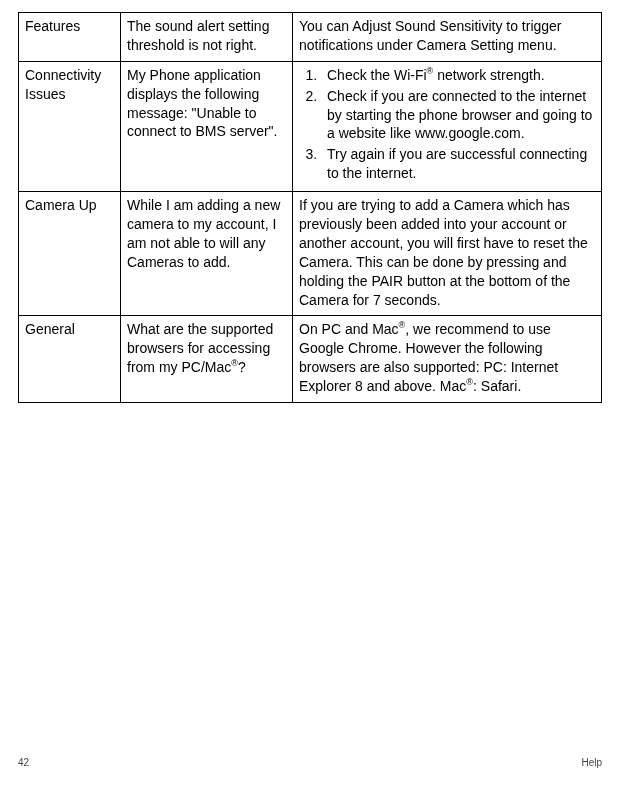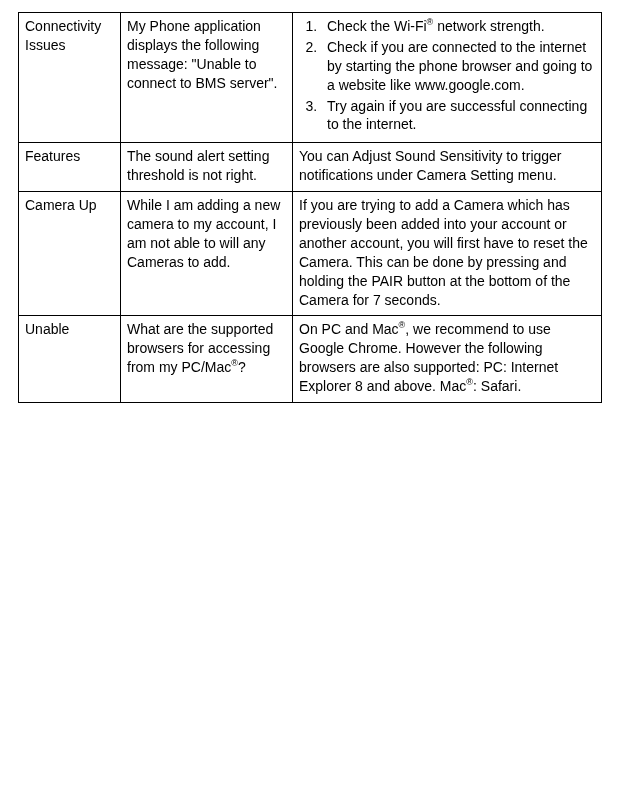--- a/index.html
+++ b/index.html
@@ -63,42 +63,46 @@
 <div class="page">
 
   <table class="help">
     <colgroup>
       <col class="c1">
         <col class="c2">
         <col class="c3">
     </colgroup>
     <tbody>
       <tr>
+        <td>Features</td>
+        <td>The sound alert setting threshold is not right.</td>
+        <td>You can Adjust Sound Sensitivity to trigger notifications under Camera Setting menu.</td>
+      </tr>
+      <tr>
         <td>Connectivity Issues</td>
         <td>My Phone application displays the following message: "Unable to connect to BMS server".</td>
         <td>
           <ol class="steps">
             <li>Check the Wi-Fi<sup class="reg">®</sup> network strength.</li>
             <li>Check if you are connected to the internet by starting the phone browser and going to a website like www.google.com.</li>
             <li>Try again if you are successful connecting to the internet.</li>
           </ol>
         </td>
       </tr>
       <tr>
-        <td>Features</td>
-        <td>The sound alert setting threshold is not right.</td>
-        <td>You can Adjust Sound Sensitivity to trigger notifications under Camera Setting menu.</td>
-      </tr>
-      <tr>
         <td>Camera Up</td>
         <td>While I am adding a new camera to my account, I am not able to will any Cameras to add.</td>
         <td>If you are trying to add a Camera which has previously been added into your account or another account, you will first have to reset the Camera. This can be done by pressing and holding the PAIR button at the bottom of the Camera for 7 seconds.</td>
       </tr>
       <tr>
-        <td>Unable</td>
+        <td>General</td>
         <td>What are the supported browsers for accessing from my PC/Mac<sup class="reg">®</sup>?</td>
         <td>On PC and Mac<sup class="reg">®</sup>, we recommend to use Google Chrome. However the following browsers are also supported: PC: Internet Explorer 8 and above. Mac<sup class="reg">®</sup>: Safari.</td>
       </tr>
     </tbody>
   </table>
 
+  <div class="footer">
+    <span>42</span>
+    <span>Help</span>
+  </div>
 
 </div>
 
 </body></html>

